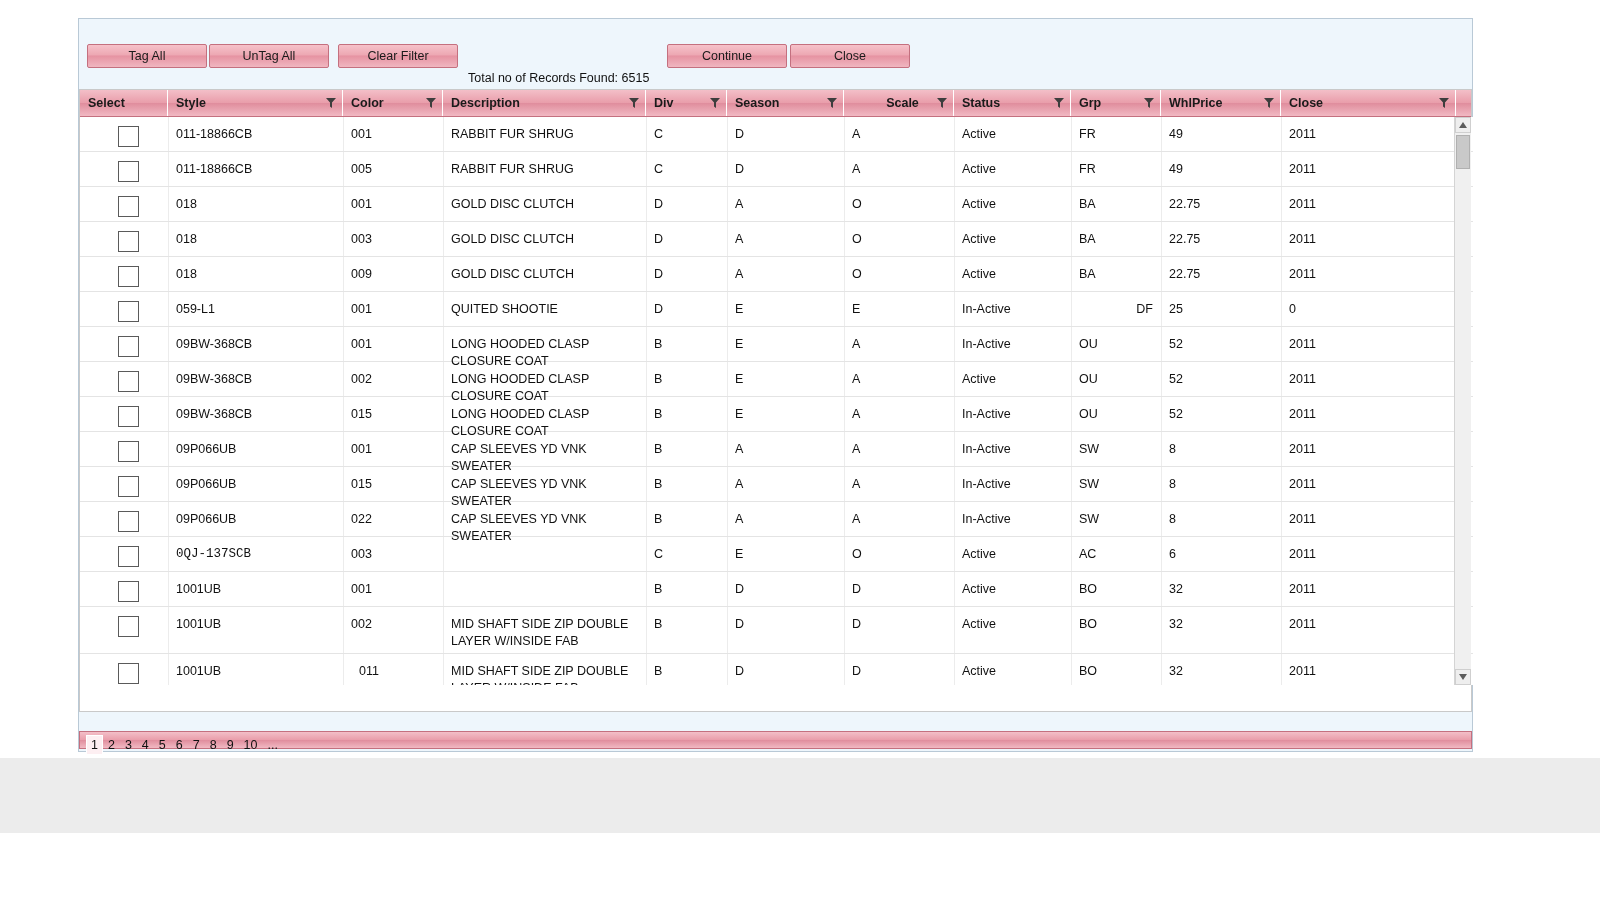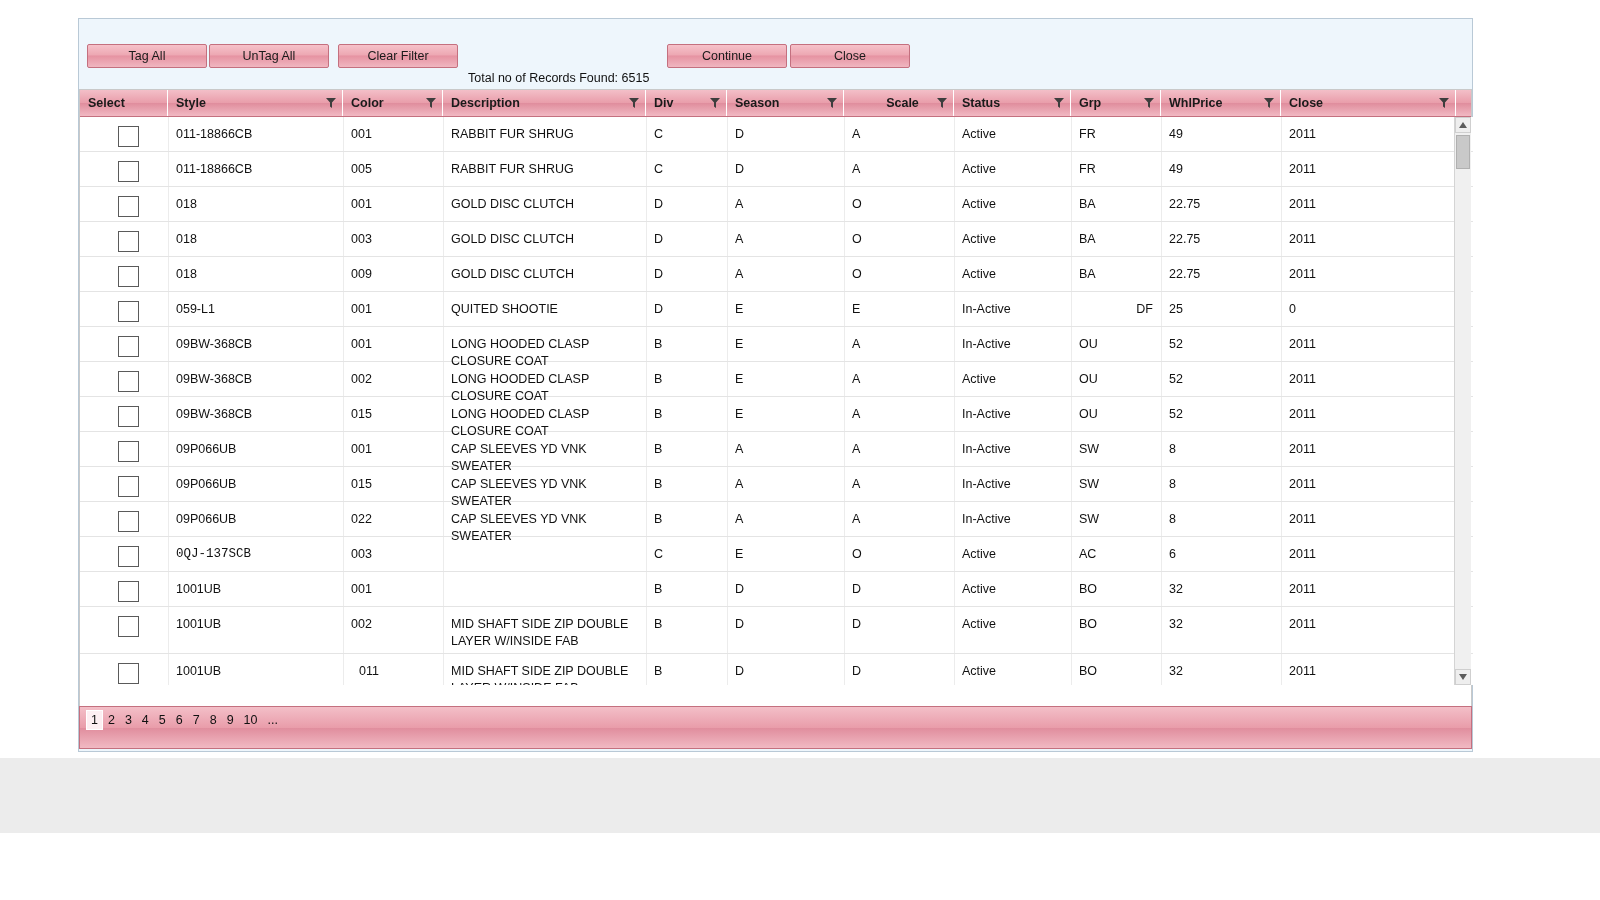--- a/index.html
+++ b/index.html
@@ -204,21 +204,21 @@
     box-sizing: border-box;
     cursor: pointer;
   }
 
   
   .pager {
     position: absolute;
     left: 0;
     bottom: 2px;
     width: 1393px;
-    height: 43px;
+    height: 18px;
     background: linear-gradient(to bottom, #f3bfc8 0%, #e99daa 50%, #e08d9d 51%, #f1b9c3 100%);
     border: 1px solid #c4707f;
     box-sizing: border-box;
     margin-top: 32px;
   }
   .page-link {
     position: relative;
     display: inline-block;
     margin: 3px 0 0 0;
     padding: 0 5px;

